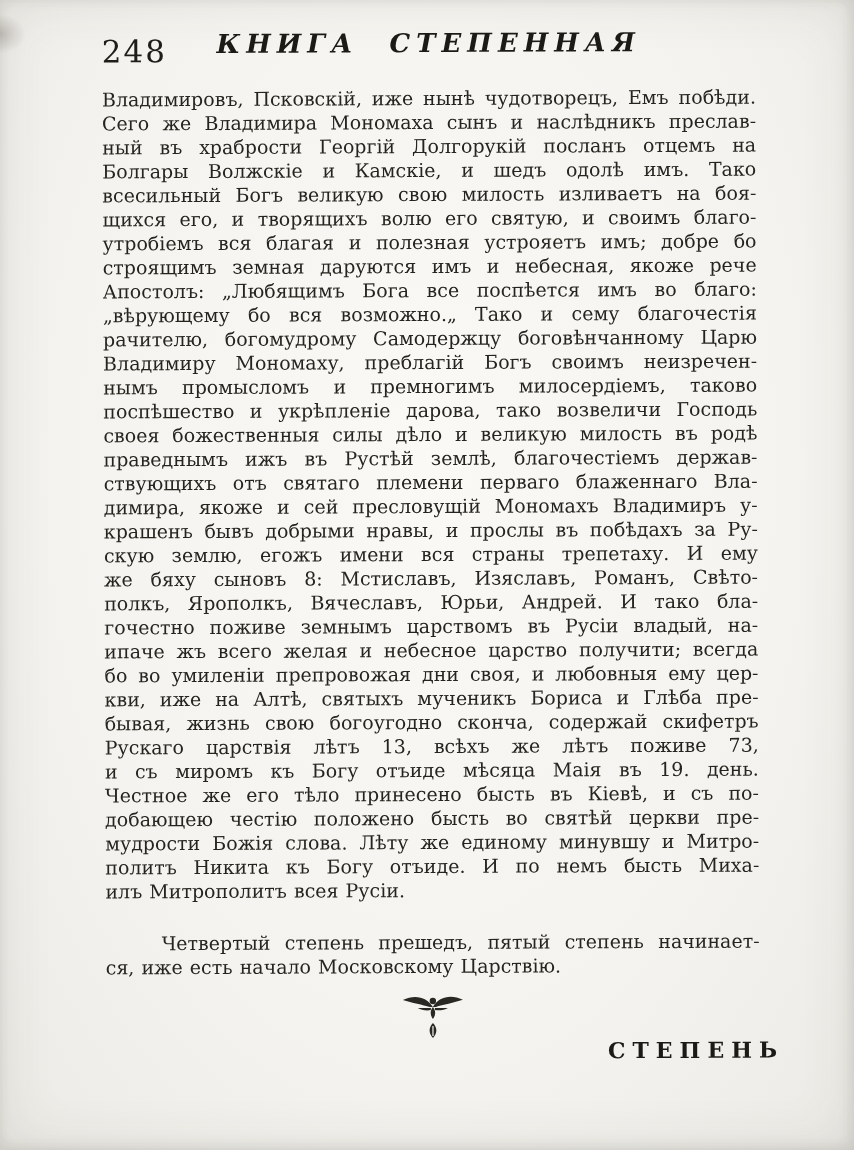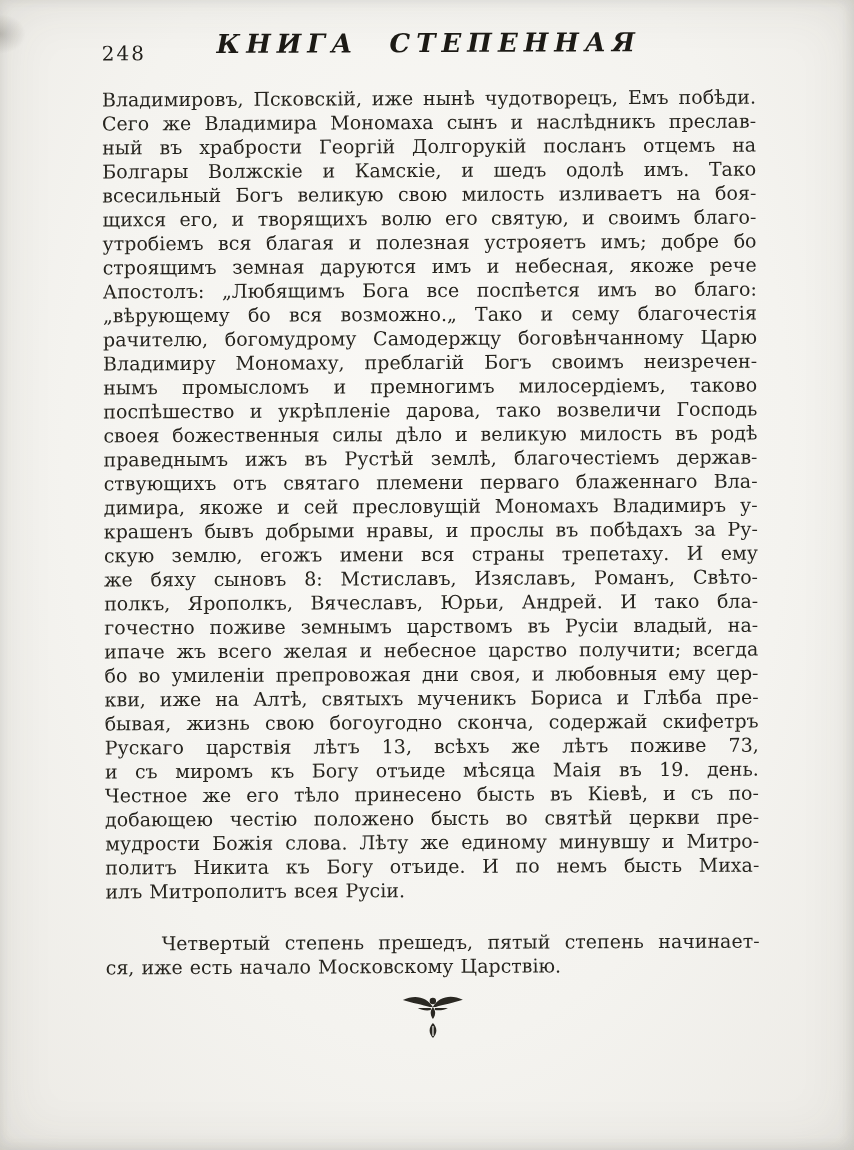--- a/index.html
+++ b/index.html
@@ -27,22 +27,22 @@
   .header-row {
     position: absolute;
     left: 104px;
     top: 28px;
     width: 654px;
     height: 36px;
   }
   .page-number {
     position: absolute;
     left: 0;
-    top: 12px;
-    font-size: 20px;
+    top: 4px;
+    font-size: 31px;
     letter-spacing: 2px;
     color: #1f1d18;
   }
   .header-title {
     position: absolute;
     left: 0;
     right: 0;
     top: 0;
     text-align: center;
     font-style: italic;
@@ -173,15 +173,16 @@
         </svg>
       </div>
       <div class="ornament-small">
         <svg width="12" height="15" viewBox="0 0 12 15" xmlns="http://www.w3.org/2000/svg">
           <path d="M6,0 C1.5,5 1.5,10 6,15 C10.5,10 10.5,5 6,0 Z M6,3 L6,12" fill="#2a2822"></path>
           <path d="M5.4,3 L6.6,3 L6.6,13 L5.4,13 Z" fill="#f6f5f2"></path>
         </svg>
       </div>
     </div>
 
+    <div class="catchword">СТЕПЕНЬ</div>
 
   </div>
 </div>
 
 </body></html>

